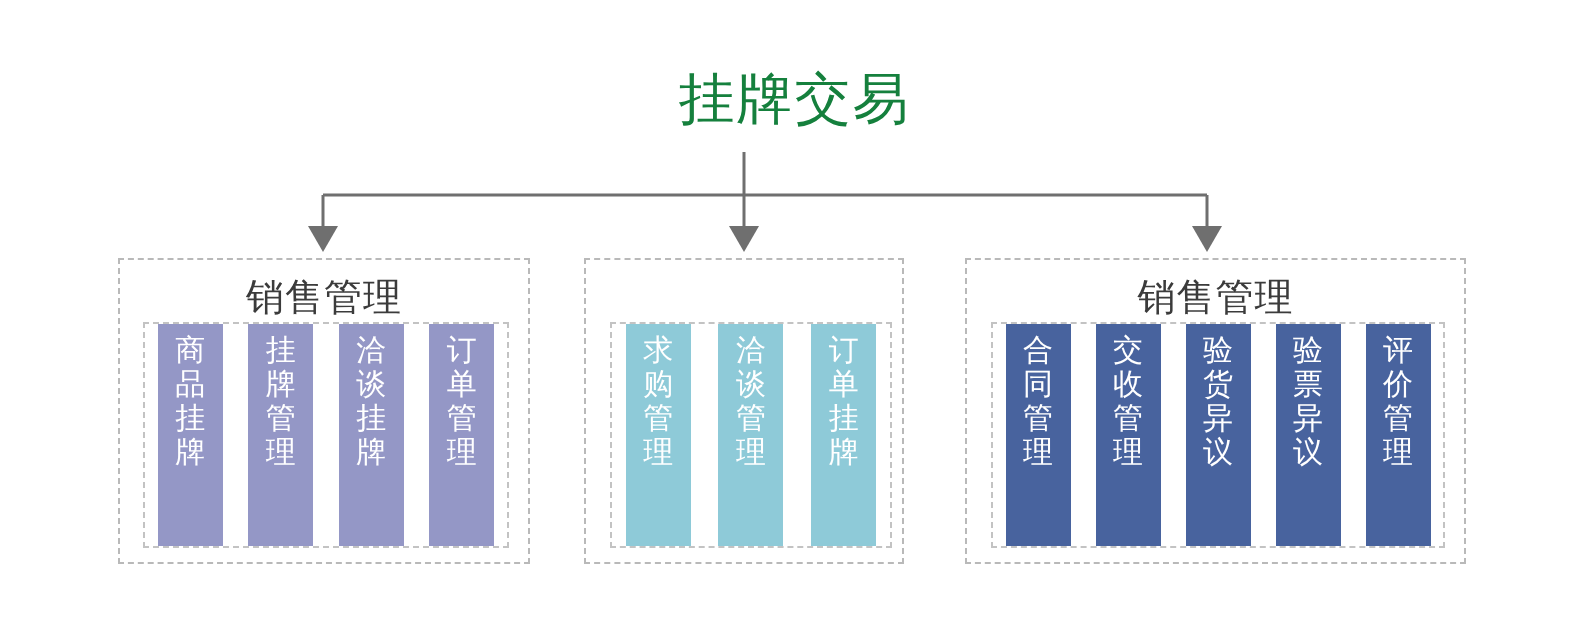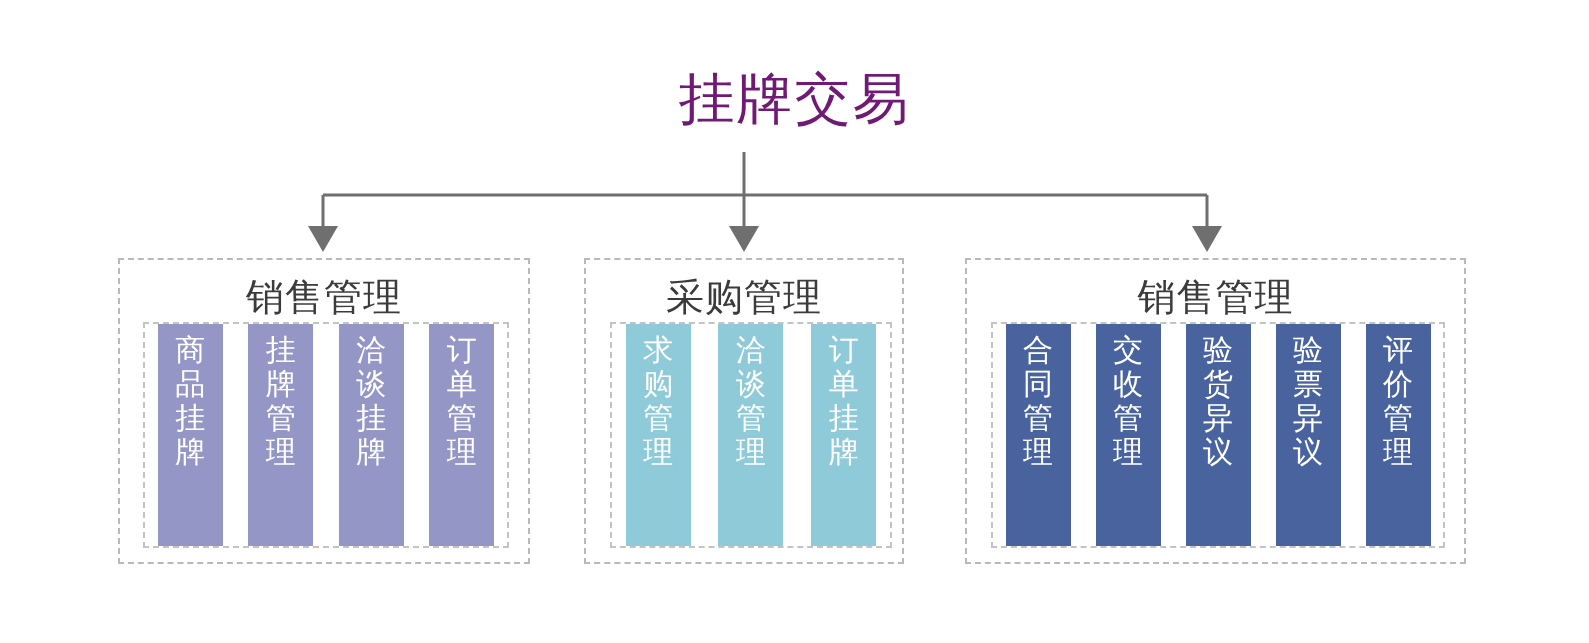--- a/index.html
+++ b/index.html
@@ -21,21 +21,21 @@
   
   #root-title {
     position: absolute;
     left: 0;
     top: 68px;
     width: 1589px;
     text-align: center;
     font-size: 56px;
     line-height: 1.1;
     letter-spacing: 2px;
-    color: #701a75;
+    color: #15803d;
     font-weight: 400;
     white-space: nowrap;
   }
 
   
   #connector-svg {
     position: absolute;
     left: 0;
     top: 0;
     width: 1589px;
@@ -143,21 +143,20 @@
         <div class="chip" style="width: 65px; background: rgb(148, 151, 198);">
           <span class="ch">订</span>
           <span class="ch">单</span>
           <span class="ch">管</span>
           <span class="ch">理</span>
         </div>
       </div>
   </div>
 
   <div class="group g-purchase" id="group-1" style="left:584px; top:258px; width:320px; height:306px;">
-    <div class="group-title">采购管理</div>
     <div class="inner-frame" id="inner-1" style="left:24px; top:62px; width:282px; height:226px;">
         <div class="chip" style="width: 65px; background: rgb(142, 202, 216);">
           <span class="ch">求</span>
           <span class="ch">购</span>
           <span class="ch">管</span>
           <span class="ch">理</span>
         </div>
         <div class="chip" style="width: 65px; background: rgb(142, 202, 216);">
           <span class="ch">洽</span>
           <span class="ch">谈</span>

